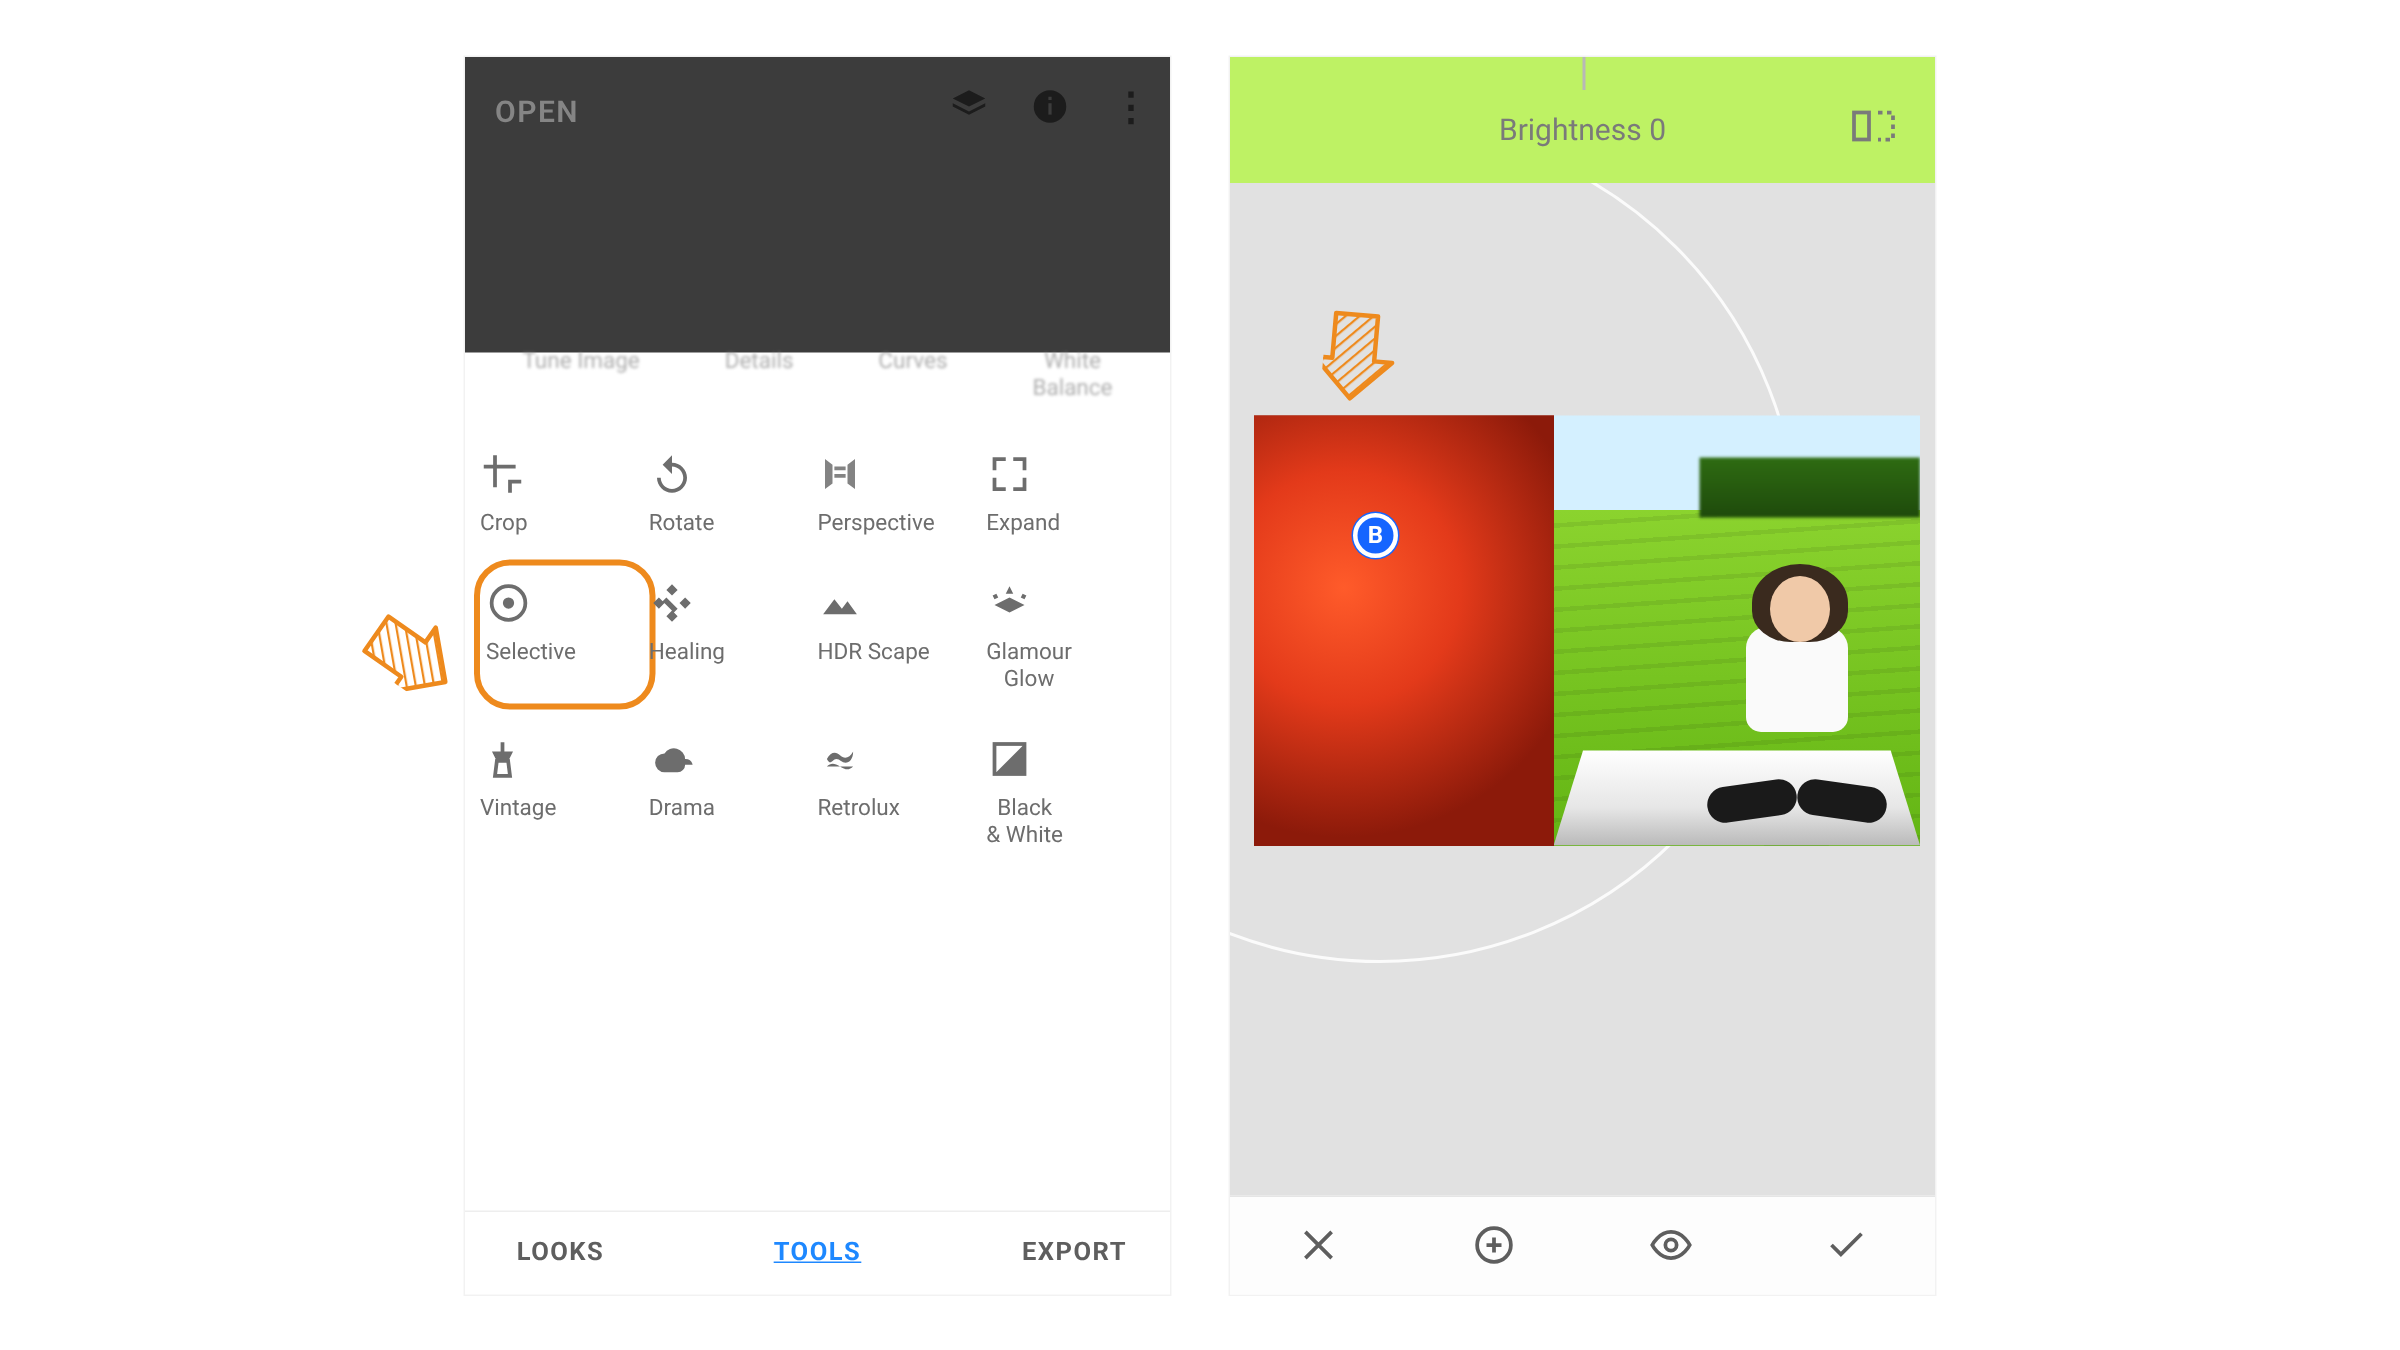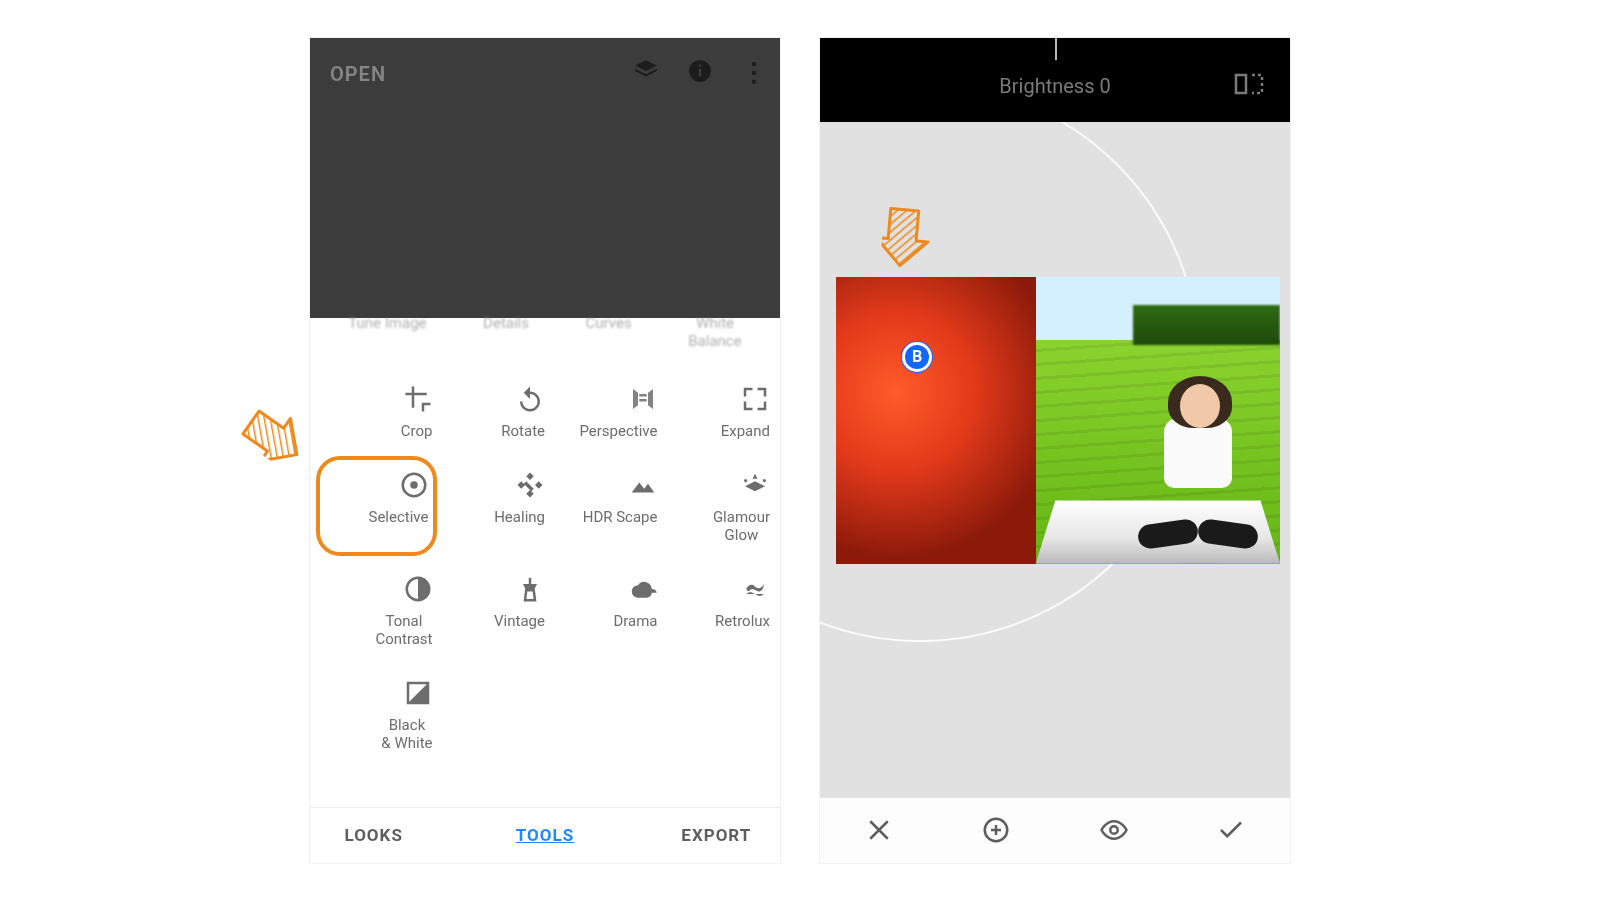--- a/index.html
+++ b/index.html
@@ -22,21 +22,21 @@
   }
   .phone {
     width: 470px;
     height: 825px;
     background: #ffffff;
     position: relative;
     box-shadow: 0 0 0 1px rgba(0,0,0,0.05);
   }
   
   .left .topbar {
-    height: 280px;
+    height: 197px;
     background: #3c3c3c;
     position: relative;
     font-weight: 600;
     letter-spacing: 1px;
     padding-left: 36px;
   }
   .left .open {
     position: absolute;
     top: 24px; left: 20px;
     color: #858585;
@@ -60,21 +60,21 @@
   }
   .tools-grid {
     display: grid;
     grid-template-columns: repeat(4, 1fr);
     row-gap: 30px;
     padding: 24px 10px 10px 10px;
   }
   .tool {
     display:flex;
     flex-direction:column;
-    align-items:flex-end;
+    align-items:flex-start;
     gap:8px;
     color:#6d6d6d;
     font-size:15px;
     text-align:center;
     line-height:1.2;
     cursor:pointer;
     position:relative;
   }
   .tool svg { width:30px; height:30px; fill:#6d6d6d; }
   .tool.highlight {
@@ -107,21 +107,21 @@
   .arrow {
     position:absolute;
     width:70px; height:70px;
     color:#ee8a1d;
     transform-origin:center;
   }
   
   .right .editor-top {
     height: 760px;
     position:relative;
-    background:#000000;
+    background:#bef264;
   }
   .right .header-line {
     position:absolute;
     top:0; left:50%;
     width:2px; height:22px;
     background:#b8b8b8;
   }
   .right .param {
     position:absolute;
     top:36px; left:0; right:0;
@@ -345,28 +345,20 @@
 
       <div class="tool">
           <svg viewBox="0 0 24 24">
             <path d="M12 3l2 4h-4l2-4zm0 6l8 4-8 4-8-4 8-4zM3 8l2-1 1 2-2 1-1-2zm16-1l2 1-1 2-2-1 1-2z"></path>
           </svg>
           <span style="white-space:pre">Glamour
 Glow</span>
         </div>
       <div class="tool">
           <svg viewBox="0 0 24 24">
-            <circle cx="12" cy="12" r="9" fill="none" stroke="#6d6d6d" stroke-width="2"></circle>
-            <path d="M12 3a9 9 0 010 18V3z"></path>
-          </svg>
-          <span style="white-space:pre">Tonal
-Contrast</span>
-        </div>
-      <div class="tool">
-          <svg viewBox="0 0 24 24">
             <path d="M12 3v6M8 21h8l-1-8h-6l-1 8zM9 11h6l1-2H8l1 2z" fill="none" stroke="#6d6d6d" stroke-width="2"></path>
           </svg>
           <span>Vintage</span>
         </div>
       <div class="tool">
           <svg viewBox="0 0 24 24">
             <path d="M19 15a4 4 0 01-4 4H8a5 5 0 010-10 6 6 0 0111 3 4 4 0 014 3z"></path>
           </svg>
           <span>Drama</span>
         </div>

